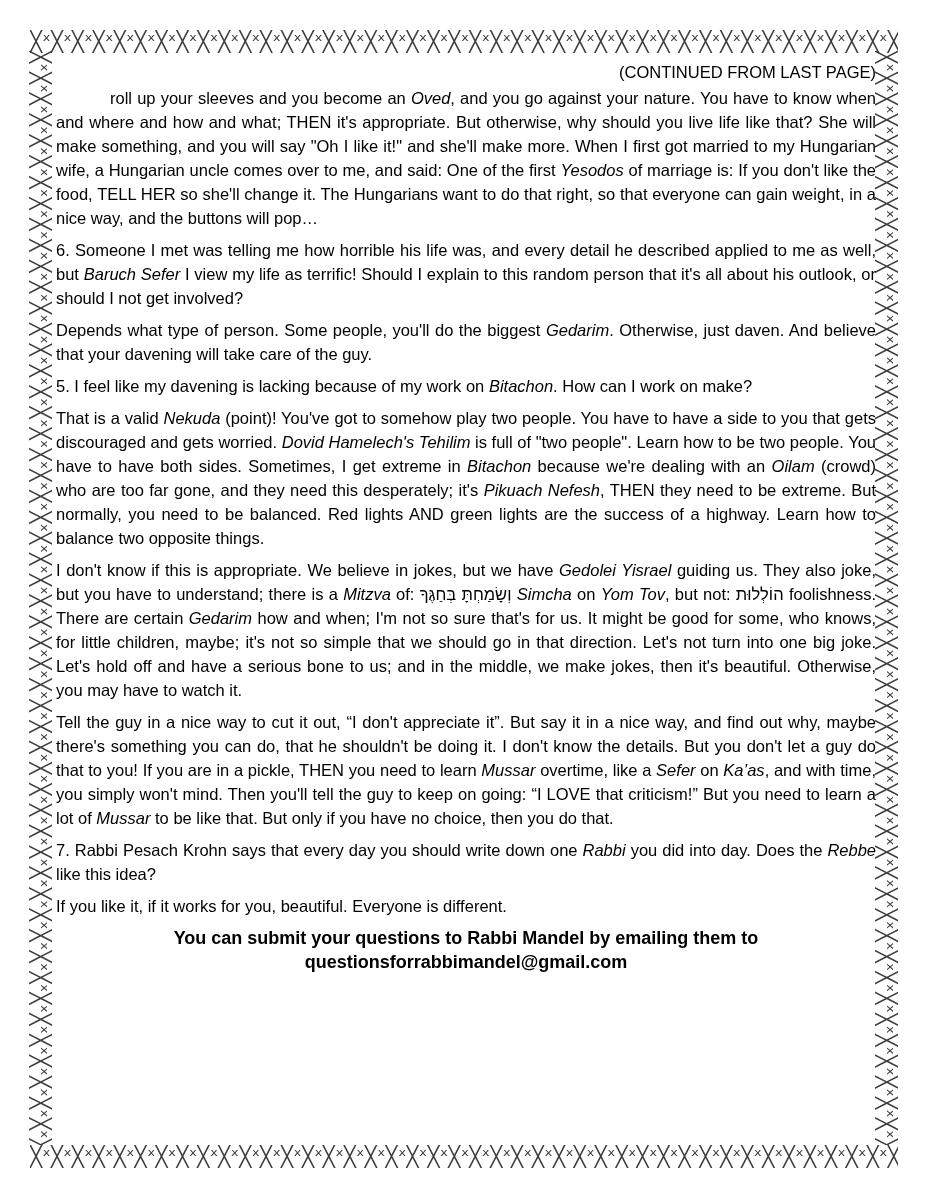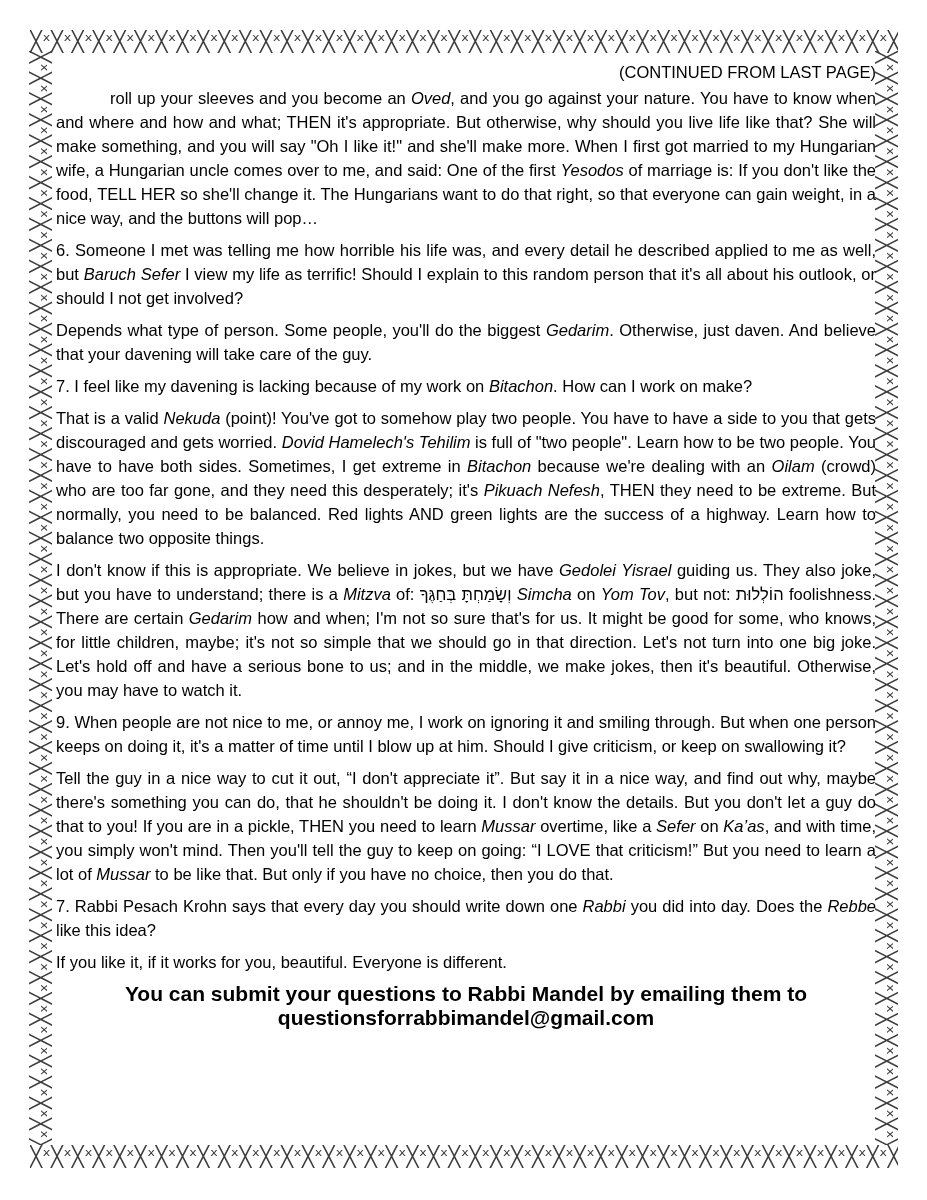--- a/index.html
+++ b/index.html
@@ -25,21 +25,21 @@
     white-space:nowrap;
   }
   
   .content{
     position:absolute;left:56px;top:60px;width:820px;
     color:#000;font-size:16.5px;line-height:24px;text-align:justify;
   }
   .content p{margin:0 0 8px 0;}
   p.cont{margin-bottom:2px;text-align:right;}
   p.intro{text-indent:54px;}
-  p.footer{font-weight:bold;text-align:center;font-size:21px;margin-top:4px;margin-bottom:0;}
+  p.footer{font-weight:bold;text-align:center;font-size:18px;margin-top:4px;margin-bottom:0;}
   i{}
 </style>
 </head>
 <body>
 
 <div class="page">
 
   <div class="bstrip bt">╳ˣ╳ˣ╳ˣ╳ˣ╳ˣ╳ˣ╳ˣ╳ˣ╳ˣ╳ˣ╳ˣ╳ˣ╳ˣ╳ˣ╳ˣ╳ˣ╳ˣ╳ˣ╳ˣ╳ˣ╳ˣ╳ˣ╳ˣ╳ˣ╳ˣ╳ˣ╳ˣ╳ˣ╳ˣ╳ˣ╳ˣ╳ˣ╳ˣ╳ˣ╳ˣ╳ˣ╳ˣ╳ˣ╳ˣ╳ˣ╳ˣ╳ˣ╳ˣ╳ˣ╳ˣ╳ˣ╳ˣ╳ˣ╳ˣ╳ˣ╳ˣ╳ˣ╳ˣ╳ˣ╳ˣ╳ˣ╳ˣ╳ˣ╳ˣ╳ˣ</div>
   <div class="bstrip bb">╳ˣ╳ˣ╳ˣ╳ˣ╳ˣ╳ˣ╳ˣ╳ˣ╳ˣ╳ˣ╳ˣ╳ˣ╳ˣ╳ˣ╳ˣ╳ˣ╳ˣ╳ˣ╳ˣ╳ˣ╳ˣ╳ˣ╳ˣ╳ˣ╳ˣ╳ˣ╳ˣ╳ˣ╳ˣ╳ˣ╳ˣ╳ˣ╳ˣ╳ˣ╳ˣ╳ˣ╳ˣ╳ˣ╳ˣ╳ˣ╳ˣ╳ˣ╳ˣ╳ˣ╳ˣ╳ˣ╳ˣ╳ˣ╳ˣ╳ˣ╳ˣ╳ˣ╳ˣ╳ˣ╳ˣ╳ˣ╳ˣ╳ˣ╳ˣ╳ˣ</div>
   <div class="bv bl">
@@ -49,26 +49,25 @@
     <span class="bstrip rot">╳ˣ╳ˣ╳ˣ╳ˣ╳ˣ╳ˣ╳ˣ╳ˣ╳ˣ╳ˣ╳ˣ╳ˣ╳ˣ╳ˣ╳ˣ╳ˣ╳ˣ╳ˣ╳ˣ╳ˣ╳ˣ╳ˣ╳ˣ╳ˣ╳ˣ╳ˣ╳ˣ╳ˣ╳ˣ╳ˣ╳ˣ╳ˣ╳ˣ╳ˣ╳ˣ╳ˣ╳ˣ╳ˣ╳ˣ╳ˣ╳ˣ╳ˣ╳ˣ╳ˣ╳ˣ╳ˣ╳ˣ╳ˣ╳ˣ╳ˣ╳ˣ╳ˣ╳ˣ╳ˣ╳ˣ╳ˣ╳ˣ╳ˣ╳ˣ╳ˣ╳ˣ╳ˣ╳ˣ╳ˣ╳ˣ╳ˣ╳ˣ╳ˣ╳ˣ╳ˣ</span>
   </div>
 
   <div class="content">
     <p class="cont"><span>(CONTINUED FROM LAST PAGE)</span></p>
     <p class="intro"><span>roll up your sleeves and you become an </span><i>Oved</i><span>, and you go against your nature. You have to know when and where and how and what; THEN it's appropriate. But otherwise, why should you live life like that? She will make something, and you will say "Oh I like it!" and she'll make more. When I first got married to my Hungarian wife, a Hungarian uncle comes over to me, and said: One of the first </span><i>Yesodos</i><span> of marriage is: If you don't like the food, TELL HER so she'll change it. The Hungarians want to do that right, so that everyone can gain weight, in a nice way, and the buttons will pop…</span></p>
 
     <p><span>6. Someone I met was telling me how horrible his life was, and every detail he described applied to me as well, but </span><i>Baruch Sefer</i><span> I view my life as terrific! Should I explain to this random person that it's all about his outlook, or should I not get involved?</span></p>
     <p><span>Depends what type of person. Some people, you'll do the biggest </span><i>Gedarim</i><span>. Otherwise, just daven. And believe that your davening will take care of the guy.</span></p>
 
-    <p><span>7. I feel like my davening is lacking because of my work on </span><i>Bitachon</i><span>. How can I work on make?</span></p>
+    <p><span>5. I feel like my davening is lacking because of my work on </span><i>Bitachon</i><span>. How can I work on make?</span></p>
     <p><span>That is a valid </span><i>Nekuda</i><span> (point)! You've got to somehow play two people. You have to have a side to you that gets discouraged and gets worried. </span><i>Dovid Hamelech's Tehilim</i><span> is full of "two people". Learn how to be two people. You have to have both sides. Sometimes, I get extreme in </span><i>Bitachon</i><span> because we're dealing with an </span><i>Oilam</i><span> (crowd) who are too far gone, and they need this desperately; it's </span><i>Pikuach Nefesh</i><span>, THEN they need to be extreme. But normally, you need to be balanced. Red lights AND green lights are the success of a highway. Learn how to balance two opposite things.</span></p>
 
     <p><span>I don't know if this is appropriate. We believe in jokes, but we have </span><i>Gedolei Yisrael</i><span> guiding us. They also joke, but you have to understand; there is a </span><i>Mitzva</i><span> of: וְשָׂמַחְתָּ בְּחַגֶּךָ </span><i>Simcha</i><span> on </span><i>Yom Tov</i><span>, but not: הוֹלְלוּת foolishness. There are certain </span><i>Gedarim</i><span> how and when; I'm not so sure that's for us. It might be good for some, who knows, for little children, maybe; it's not so simple that we should go in that direction. Let's not turn into one big joke. Let's hold off and have a serious bone to us; and in the middle, we make jokes, then it's beautiful. Otherwise, you may have to watch it.</span></p>
 
-    <p><span>9. When people are not nice to me, or annoy me, I work on ignoring it and smiling through. But when one person keeps on doing it, it's a matter of time until I blow up at him. Should I give criticism, or keep on swallowing it?</span></p>
     <p><span>Tell the guy in a nice way to cut it out, “I don't appreciate it”. But say it in a nice way, and find out why, maybe there's something you can do, that he shouldn't be doing it. I don't know the details. But you don't let a guy do that to you! If you are in a pickle, THEN you need to learn </span><i>Mussar</i><span> overtime, like a </span><i>Sefer</i><span> on </span><i>Ka’as</i><span>, and with time, you simply won't mind. Then you'll tell the guy to keep on going: “I LOVE that criticism!” But you need to learn a lot of </span><i>Mussar</i><span> to be like that. But only if you have no choice, then you do that.</span></p>
 
     <p><span>7. Rabbi Pesach Krohn says that every day you should write down one </span><i>Rabbi</i><span> you did into day. Does the </span><i>Rebbe</i><span> like this idea?</span></p>
     <p><span>If you like it, if it works for you, beautiful. Everyone is different.</span></p>
 
     <p class="footer"><span>You can submit your questions to Rabbi Mandel by emailing them to questionsforrabbimandel@gmail.com</span></p>
   </div>
 
 </div>
 

